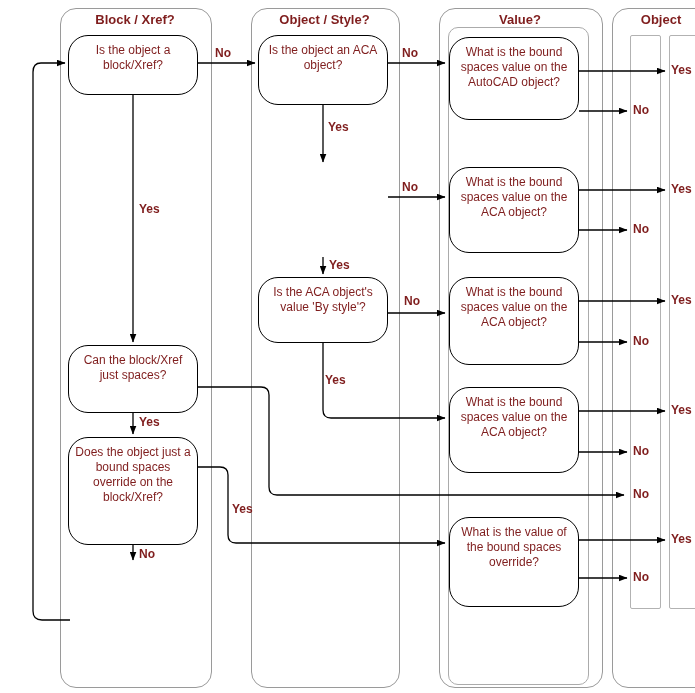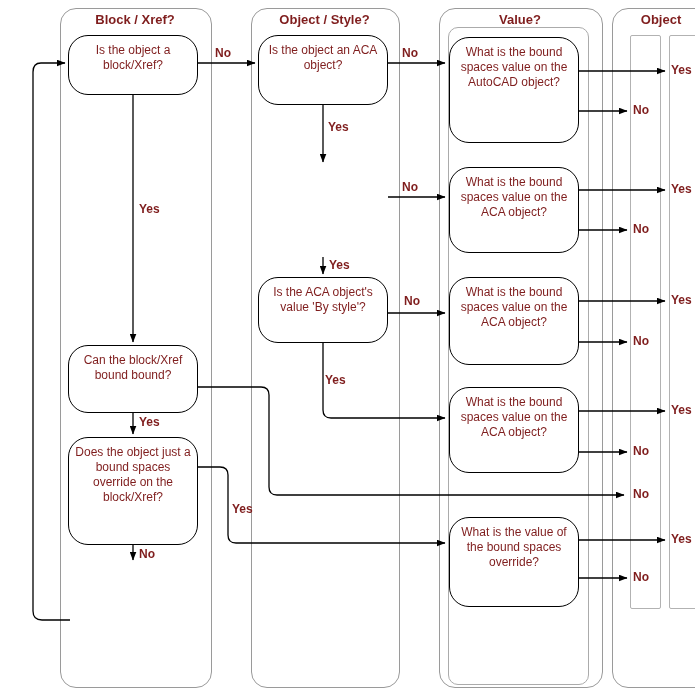--- a/index.html
+++ b/index.html
@@ -28,27 +28,27 @@
   <div class="lane" style="left:592px;top:8px;width:98px;height:678px;"></div>
   <div class="res-col" style="left:610px;top:35px;width:29px;height:572px;"></div>
   <div class="res-col" style="left:649px;top:35px;width:32px;height:572px;"></div>
 
   <div class="lane-title" style="left:40px;top:12px;width:150px;">Block / Xref?</div>
   <div class="lane-title" style="left:231px;top:12px;width:147px;text-align:center;">Object / Style?</div>
   <div class="lane-title" style="left:419px;top:12px;width:162px;">Value?</div>
   <div class="lane-title" style="left:592px;top:12px;width:98px;">Object</div>
 
   <div class="box" style="left:48px;top:35px;width:130px;height:60px;">Is the object a block/Xref?</div>
-  <div class="box" style="left:48px;top:345px;width:130px;height:68px;">Can the block/Xref bound bound?</div>
+  <div class="box" style="left:48px;top:345px;width:130px;height:68px;">Can the block/Xref just spaces?</div>
   <div class="box" style="left:48px;top:437px;width:130px;height:108px;">Does the object just a bound spaces override on the block/Xref?</div>
 
   <div class="box" style="left:238px;top:35px;width:130px;height:70px;">Is the object an ACA object?</div>
   <div class="box" style="left:238px;top:277px;width:130px;height:66px;">Is the ACA object's value 'By style'?</div>
 
-  <div class="box" style="left:429px;top:37px;width:130px;height:106px;">What is the bound spaces value on the AutoCAD object?</div>
+  <div class="box" style="left:429px;top:37px;width:130px;height:83px;">What is the bound spaces value on the AutoCAD object?</div>
   <div class="box" style="left:429px;top:167px;width:130px;height:86px;">What is the bound spaces value on the ACA object?</div>
   <div class="box" style="left:429px;top:277px;width:130px;height:88px;">What is the bound spaces value on the ACA object?</div>
   <div class="box" style="left:429px;top:387px;width:130px;height:86px;">What is the bound spaces value on the ACA object?</div>
   <div class="box" style="left:429px;top:517px;width:130px;height:90px;">What is the value of the bound spaces override?</div>
 
   <span class="elabel" style="left:195px;top:46px;">No</span>
   <span class="elabel" style="left:119px;top:202px;">Yes</span>
   <span class="elabel" style="left:382px;top:46px;">No</span>
   <span class="elabel" style="left:308px;top:120px;">Yes</span>
   <span class="elabel" style="left:382px;top:180px;">No</span>

